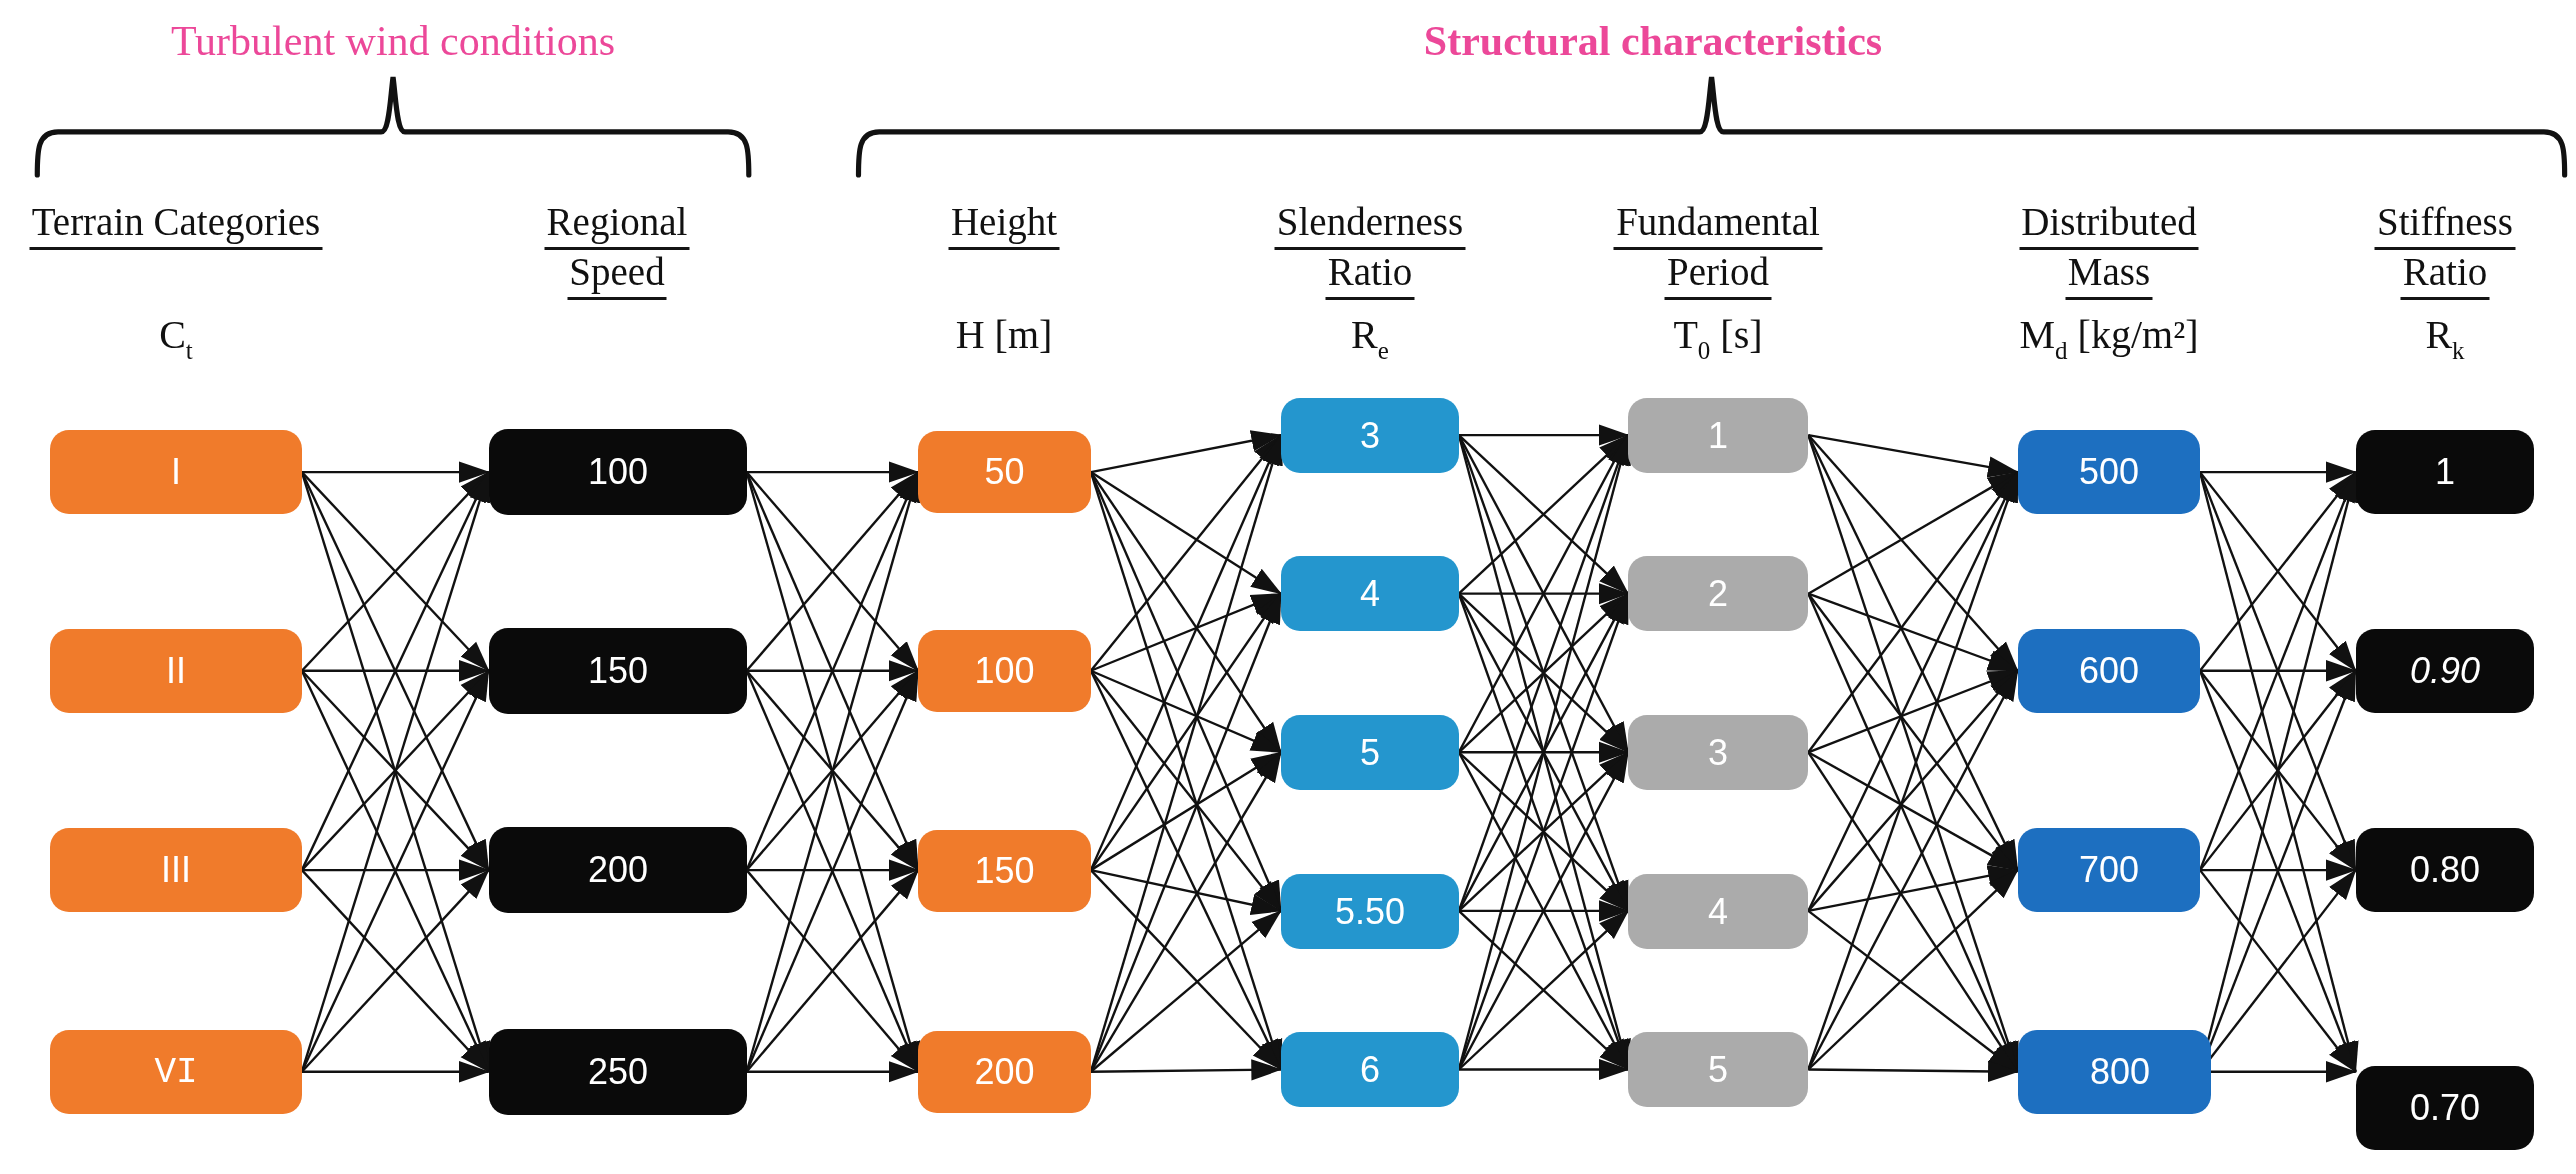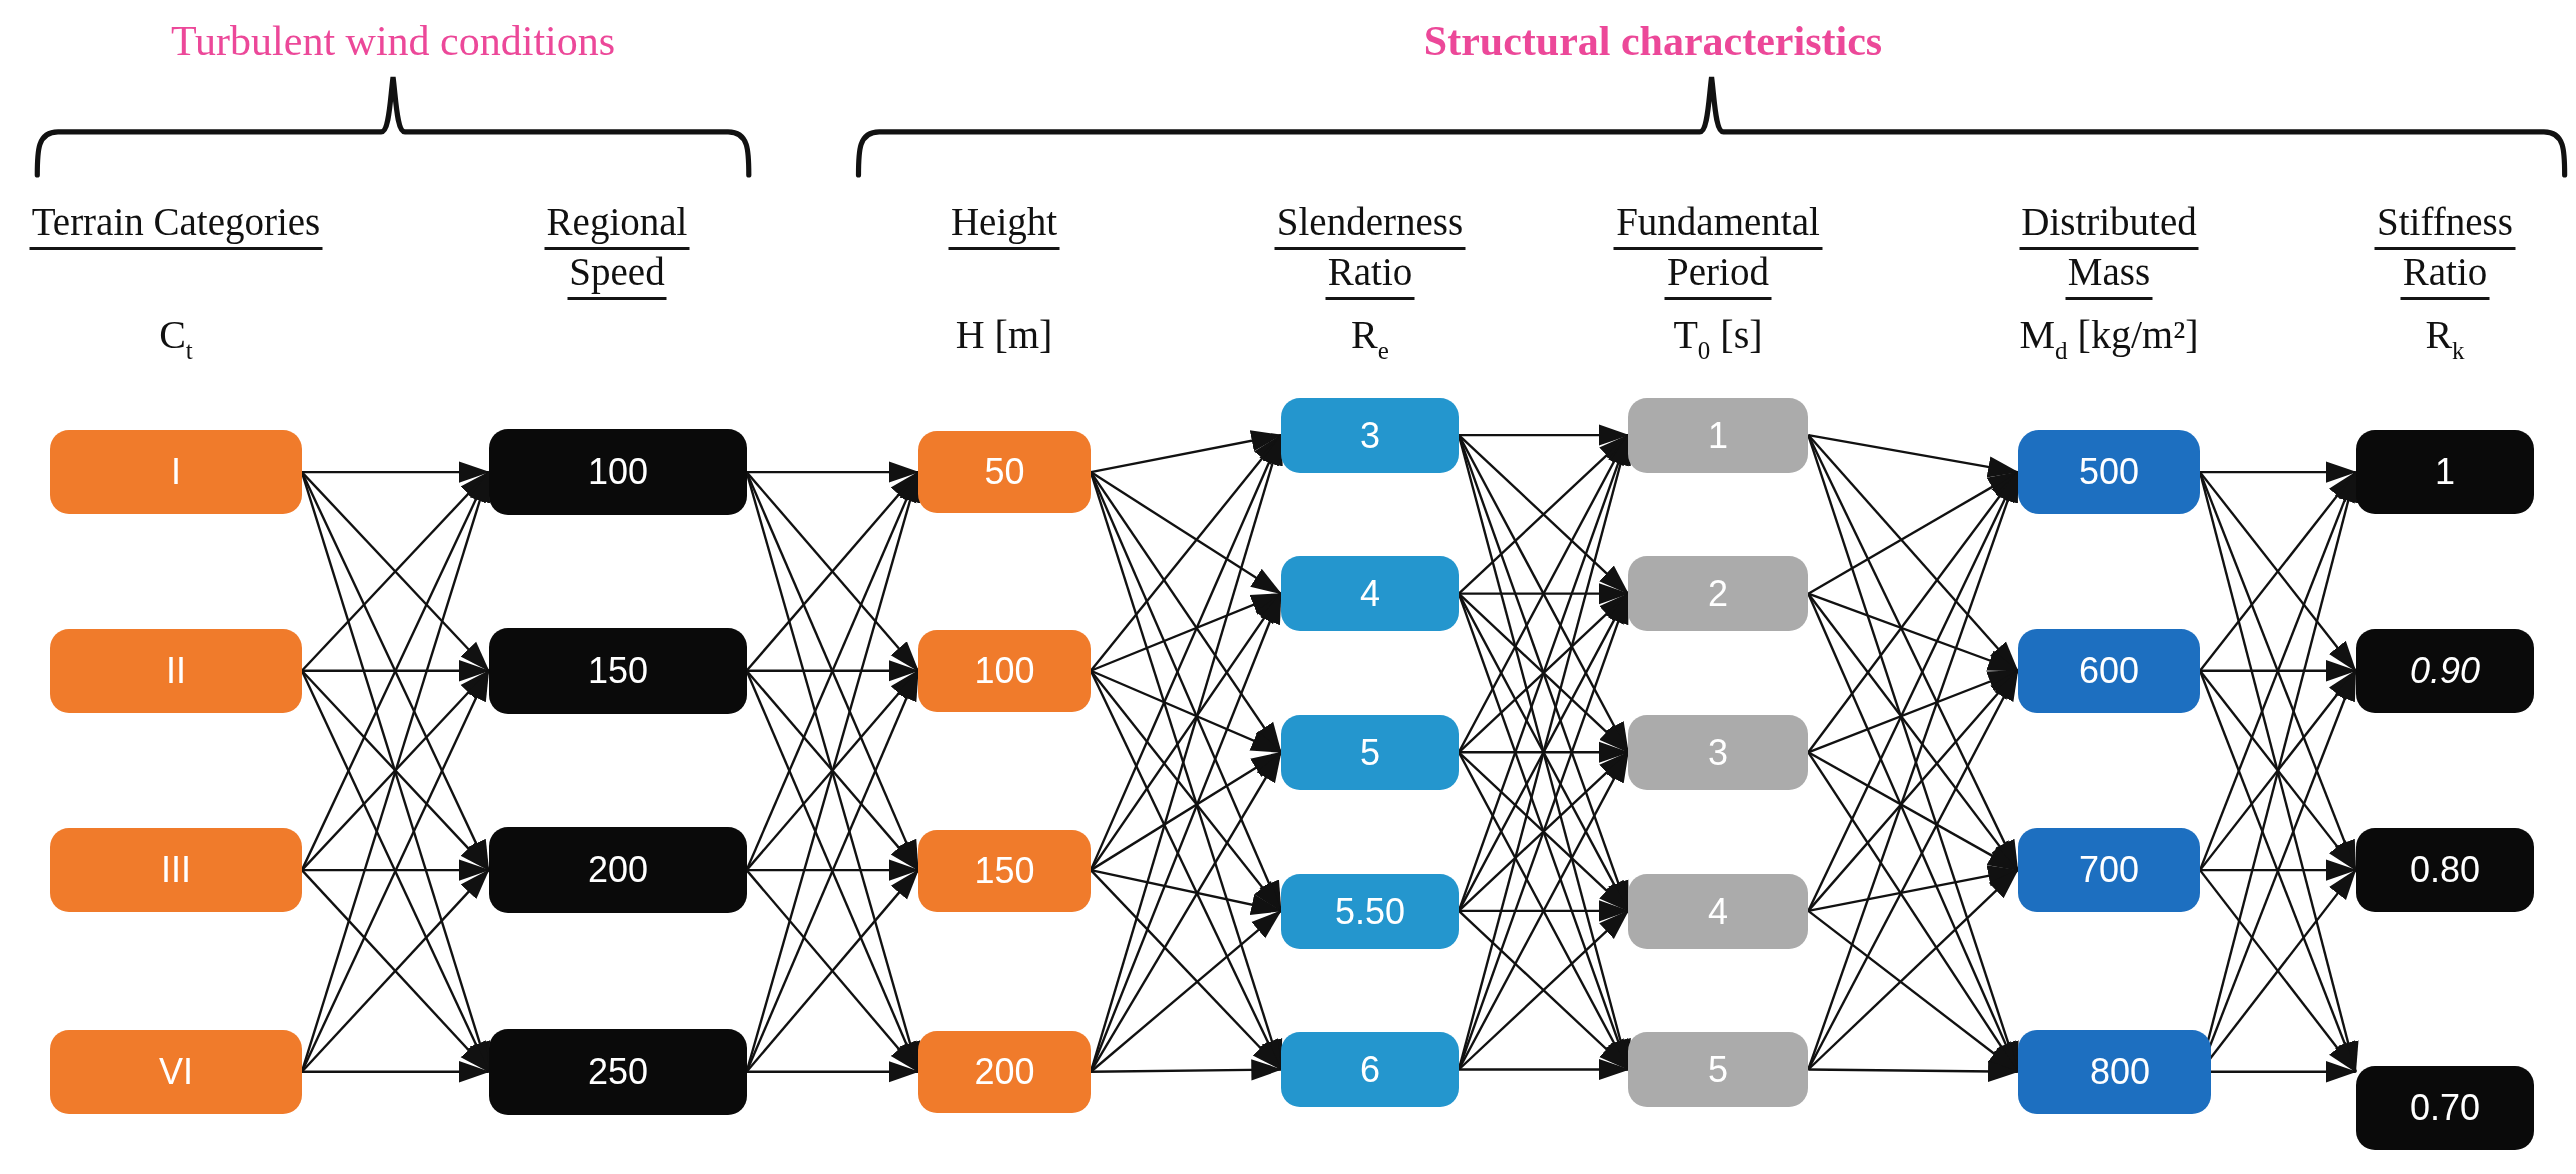--- a/index.html
+++ b/index.html
@@ -191,21 +191,21 @@
   <div class="group-title" id="group-title-0" style="left: 393px;">Turbulent wind conditions</div>
   <div class="group-title" id="group-title-1" style="left: 1653px; font-weight: bold;">Structural characteristics</div>
   <div id="mount">
       <div class="col-header" style="left: 176px; top: 199px;">
         <div class="hline"><span>Terrain Categories</span></div>
         <div class="symbol"><span>C</span><span class="sub">t</span><span></span></div>
       </div>
       <div class="node" style="left: 50px; top: 430px; width: 252px; height: 84px; background: rgb(240, 123, 43); color: rgb(255, 255, 255);">I</div>
       <div class="node" style="left: 50px; top: 629px; width: 252px; height: 84px; background: rgb(240, 123, 43); color: rgb(255, 255, 255);">II</div>
       <div class="node" style="left: 50px; top: 828px; width: 252px; height: 84px; background: rgb(240, 123, 43); color: rgb(255, 255, 255);">III</div>
-      <div class="node" style="left: 50px; top: 1030px; width: 252px; height: 84px; background: rgb(240, 123, 43); color: rgb(255, 255, 255);">VI</div>
+      <div class="node" style="left: 50px; top: 1030px; width: 252px; height: 84px; background: rgb(240, 123, 43); color: rgb(255, 255, 255); font-family: Liberation Mono, monospace;">VI</div>
       <div class="col-header" style="left: 617px; top: 199px;">
         <div class="hline"><span>Regional</span></div>
         <div class="hline"><span>Speed</span></div>
       </div>
       <div class="node" style="left: 489px; top: 429px; width: 258px; height: 86px; background: rgb(10, 10, 10); color: rgb(255, 255, 255);">100</div>
       <div class="node" style="left: 489px; top: 628px; width: 258px; height: 86px; background: rgb(10, 10, 10); color: rgb(255, 255, 255);">150</div>
       <div class="node" style="left: 489px; top: 827px; width: 258px; height: 86px; background: rgb(10, 10, 10); color: rgb(255, 255, 255);">200</div>
       <div class="node" style="left: 489px; top: 1029px; width: 258px; height: 86px; background: rgb(10, 10, 10); color: rgb(255, 255, 255);">250</div>
       <div class="col-header" style="left: 1004px; top: 199px;">
         <div class="hline"><span>Height</span></div>
@@ -233,21 +233,21 @@
       <div class="node" style="left: 1628px; top: 398px; width: 180px; height: 75px; background: rgb(171, 171, 171); color: rgb(255, 255, 255);">1</div>
       <div class="node" style="left: 1628px; top: 556px; width: 180px; height: 75px; background: rgb(171, 171, 171); color: rgb(255, 255, 255);">2</div>
       <div class="node" style="left: 1628px; top: 715px; width: 180px; height: 75px; background: rgb(171, 171, 171); color: rgb(255, 255, 255);">3</div>
       <div class="node" style="left: 1628px; top: 874px; width: 180px; height: 75px; background: rgb(171, 171, 171); color: rgb(255, 255, 255);">4</div>
       <div class="node" style="left: 1628px; top: 1032px; width: 180px; height: 75px; background: rgb(171, 171, 171); color: rgb(255, 255, 255);">5</div>
       <div class="col-header" style="left: 2109px; top: 199px;">
         <div class="hline"><span>Distributed</span></div>
         <div class="hline"><span>Mass</span></div>
         <div class="symbol"><span>M</span><span class="sub">d</span><span> [kg/m²]</span></div>
       </div>
-      <div class="node" style="left: 2018px; top: 430px; width: 182px; height: 84px; background: rgb(29, 111, 192); color: rgb(255, 255, 255); border-radius: 21px;">500</div>
+      <div class="node" style="left: 2018px; top: 430px; width: 182px; height: 84px; background: rgb(29, 111, 192); color: rgb(255, 255, 255);">500</div>
       <div class="node" style="left: 2018px; top: 629px; width: 182px; height: 84px; background: rgb(29, 111, 192); color: rgb(255, 255, 255);">600</div>
       <div class="node" style="left: 2018px; top: 828px; width: 182px; height: 84px; background: rgb(29, 111, 192); color: rgb(255, 255, 255);">700</div>
       <div class="node" style="left: 2018px; top: 1030px; width: 182px; height: 84px; background: rgb(29, 111, 192); color: rgb(255, 255, 255); padding-left: 11px;">800</div>
       <div class="col-header" style="left: 2445px; top: 199px;">
         <div class="hline"><span>Stiffness</span></div>
         <div class="hline"><span>Ratio</span></div>
         <div class="symbol"><span>R</span><span class="sub">k</span><span></span></div>
       </div>
       <div class="node" style="left: 2356px; top: 430px; width: 178px; height: 84px; background: rgb(10, 10, 10); color: rgb(255, 255, 255);">1</div>
       <div class="node" style="left: 2356px; top: 629px; width: 178px; height: 84px; background: rgb(10, 10, 10); color: rgb(255, 255, 255); font-style: italic;">0.90</div>

